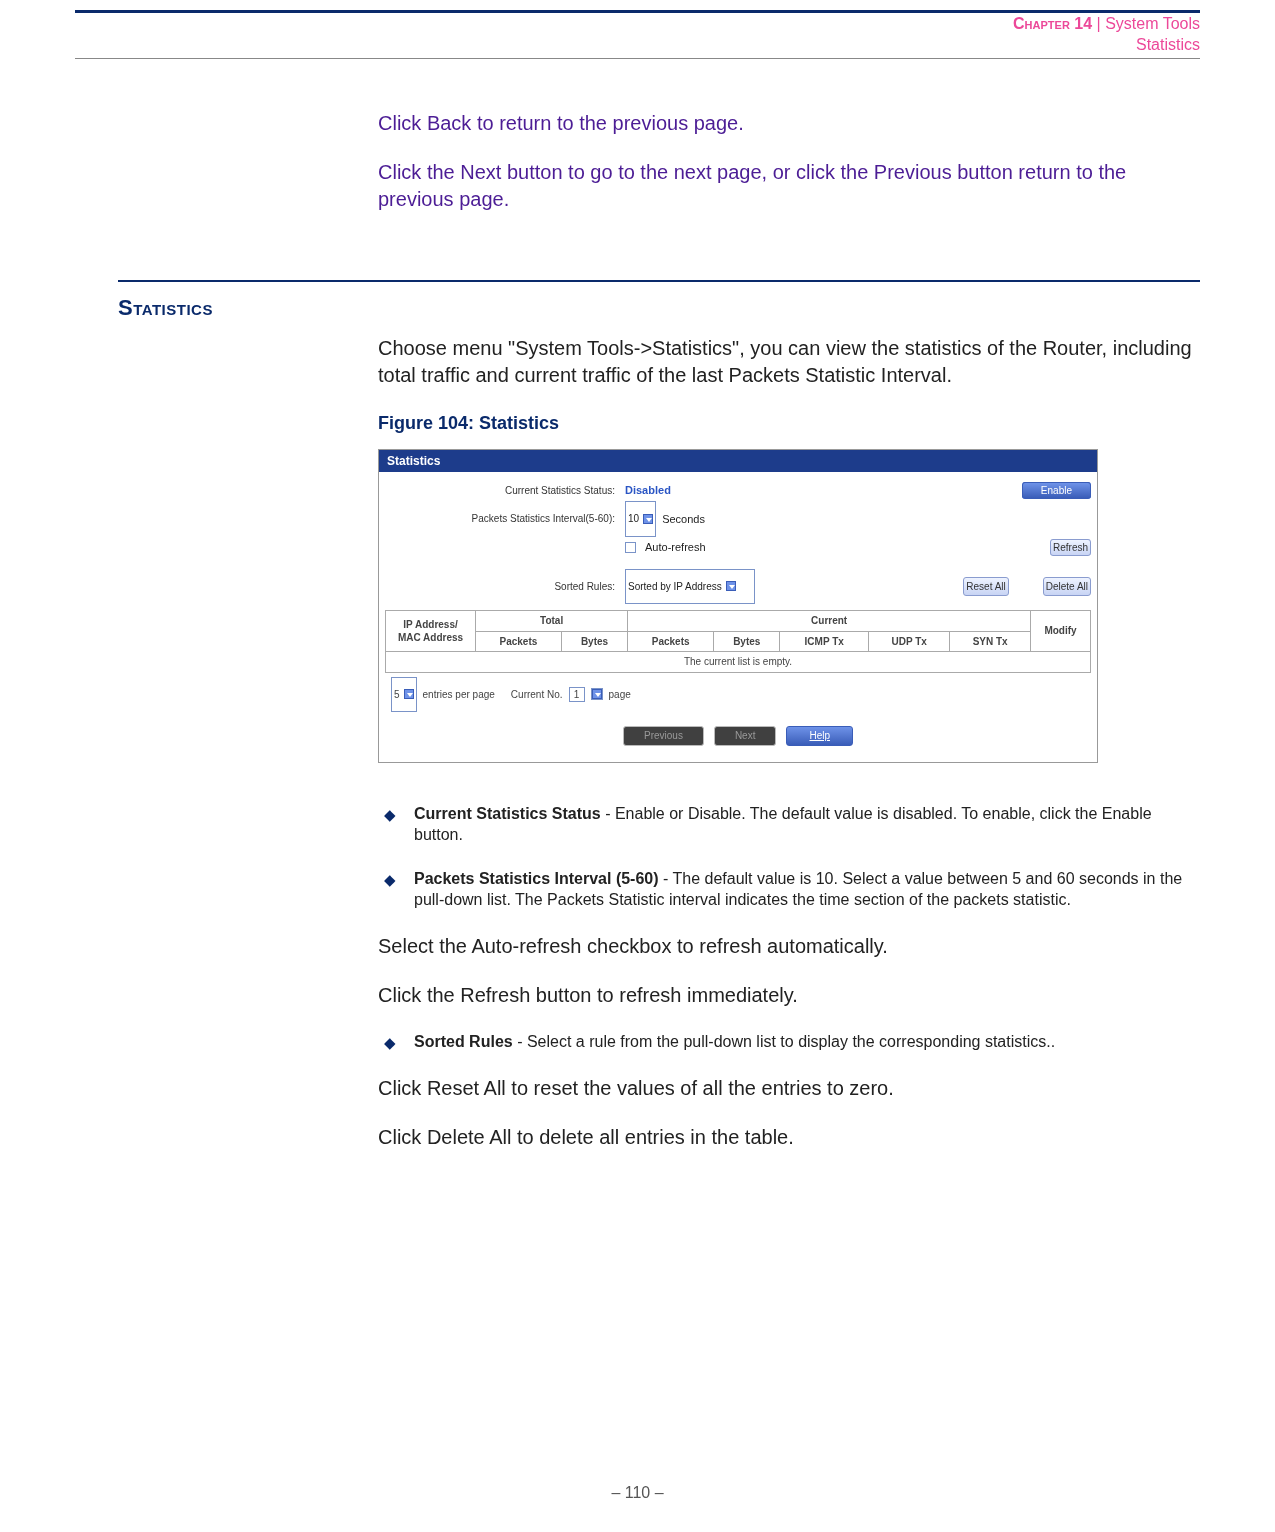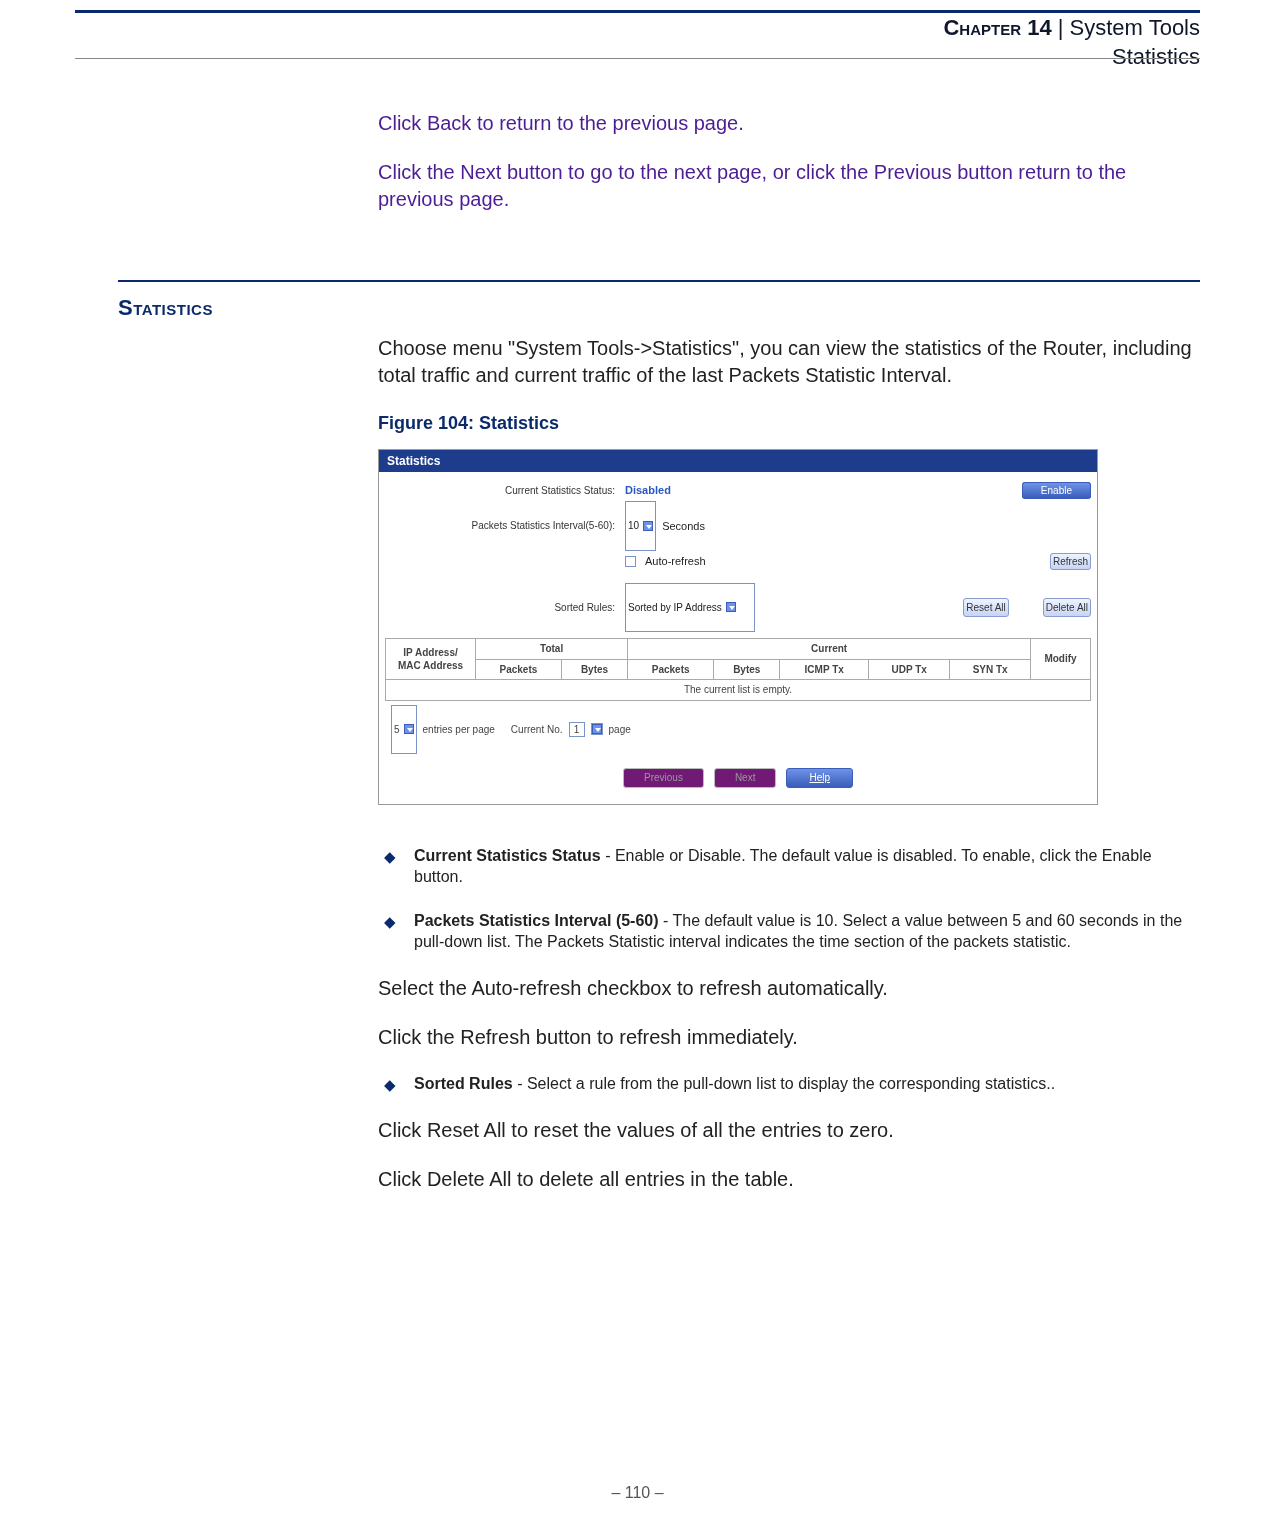--- a/index.html
+++ b/index.html
@@ -22,22 +22,22 @@
     top: 10px;
     left: 75px;
     right: 75px;
     border-top: 3px solid #0a2a6b;
   }
   .header-block {
     position: absolute;
     top: 14px;
     right: 75px;
     text-align: right;
-    color: #0f172a;
-    font-size: 22px;
+    color: #ec4899;
+    font-size: 16px;
     line-height: 1.3;
   }
   .header-block .chapter {
     font-weight: bold;
     font-variant: small-caps;
   }
   .header-rule-bottom {
     position: absolute;
     top: 58px;
     left: 75px;
@@ -135,21 +135,21 @@
     border-radius: 3px;
     background: linear-gradient(#6e92e8,#3a5db8);
     color: #fff;
     font-size: 10px;
     padding: 2px 18px;
   }
   .fig-right { margin-left: auto; }
   .fig-select {
     border: 1px solid #7a93c8;
     font-size: 10px;
-    padding: 17px 2px;
+    padding: 10px 2px;
     background:#fff;
     display:inline-flex;
     align-items:center;
     gap:4px;
   }
   .fig-select .caret {
     width:10px;height:10px;background:#6e92e8;border:1px solid #3a5db8;
     display:inline-block;position:relative;
   }
   .fig-select .caret::after{
@@ -180,21 +180,21 @@
     color:#444;
   }
   .fig-page-input {
     width:16px;border:1px solid #7a93c8;font-size:10px;text-align:center;
     background:#fff;display:inline-block;padding:0 1px;
   }
   .fig-nav {
     display:flex;justify-content:center;gap:10px;margin:14px 0 6px 0;
   }
   .nav-btn {
-    border:1px solid #bbb;border-radius:3px;background:#701a75;
+    border:1px solid #bbb;border-radius:3px;background:#404040;
     font-size:10px;padding:2px 20px;color:#999;
   }
   .help-btn {
     border:1px solid #3a5db8;border-radius:3px;
     background:linear-gradient(#6e92e8,#3a5db8);
     color:#fff;font-size:10px;padding:2px 22px;text-decoration:underline;
   }
   
   .bullets { list-style:none; padding:0; margin:0 0 0 0; }
   .bullets li {

